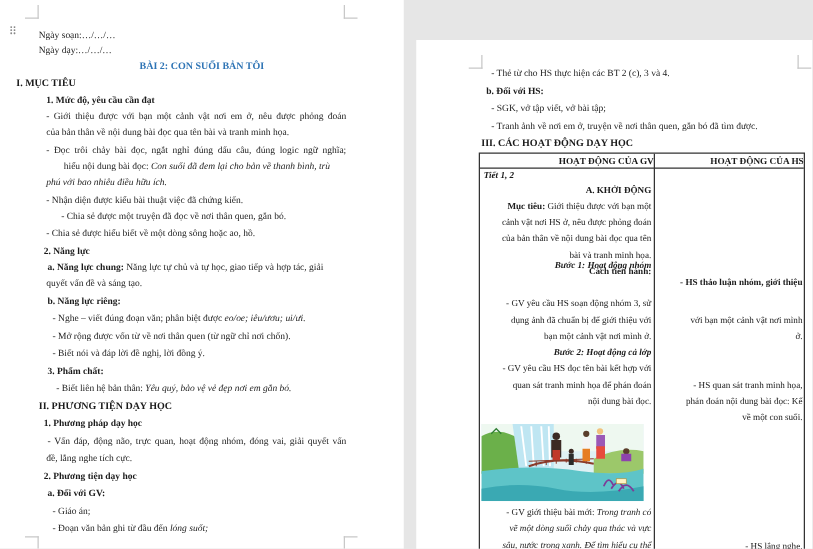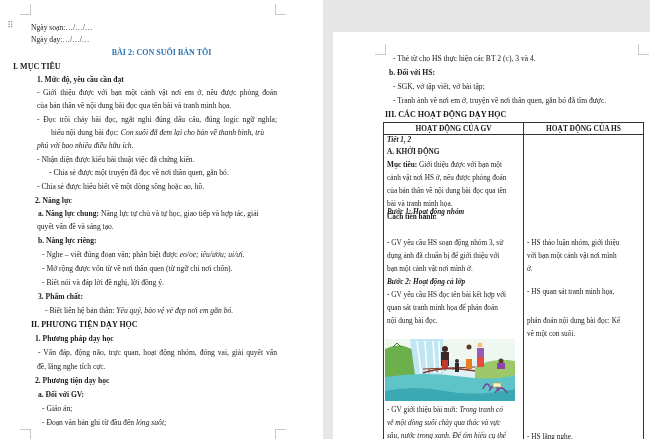--- a/index.html
+++ b/index.html
@@ -31,22 +31,22 @@
   .h1 { font-weight:bold; font-size:8px; }
   .just { text-align:justify; text-align-last:justify; white-space:normal; }
 
   
   .tbl {
     position:absolute; left:50px; top:90px; width:261px; height:350px;
     border:1px solid #333; box-sizing:border-box;
   }
   .tbl .vdiv { position:absolute; left:139px; top:0; bottom:0; border-left:1px solid #333; }
   .tbl .hdiv { position:absolute; left:0; right:0; top:11px; border-top:1px solid #333; }
-  .tbl .hcell { position:absolute; top:0; height:11px; font-size:7.4px; line-height:11px; font-weight:bold; text-align:center; }
-  .cell-line { position:absolute; font-size:7.3px; line-height:10.5px; white-space:nowrap; }
+  .tbl .hcell { position:absolute; top:0; height:11px; font-size:7.4px; line-height:11px; font-weight:bold; text-align:right; }
+  .cell-line { position:absolute; font-size:7.3px; line-height:10.5px; white-space:nowrap;text-align:right; }
   .gv { left:3px; width:134px; }
   .hs { left:143px; width:115px; }
   .illustration {
     position:absolute; left:1px; top:216px; width:130px; height:62px; overflow:hidden;
   }
 </style>
 </head>
 <body>
 
 <div class="page" id="page-left">
@@ -171,21 +171,21 @@
       </svg>
     </div>
 
     <div class="cell-line gv" style="top:282px;">
       <span>- GV giới thiệu bài mới: </span><span class="i">Trong tranh có</span>
     </div>
     <div class="cell-line i gv" style="top:295px;">vẽ một dòng suối chảy qua thác và vực</div>
     <div class="cell-line i gv" style="top:308px;">sâu, nước trong xanh. Để tìm hiểu cụ thể</div>
     <div class="cell-line i gv" style="top:321px;">về con suối này, chúng ta cùng đi vào bài</div>
 
-    <div class="cell-line hs" style="top:115px;">- HS thảo luận nhóm, giới thiệu</div>
+    <div class="cell-line hs" style="top:98px;font-weight:bold;">- HS thảo luận nhóm, giới thiệu</div>
     <div class="cell-line hs" style="top:128px;">với bạn một cảnh vật nơi mình</div>
     <div class="cell-line hs" style="top:141px;">ở.</div>
-    <div class="cell-line hs" style="top:164px;">- HS quan sát tranh minh họa,</div>
+    <div class="cell-line hs" style="top:180px;">- HS quan sát tranh minh họa,</div>
     <div class="cell-line hs" style="top:193px;">phán đoán nội dung bài đọc: Kể</div>
     <div class="cell-line hs" style="top:206px;">về một con suối.</div>
     <div class="cell-line hs" style="top:309px;">- HS lắng nghe.</div>
   </div>
 </div>
 
 </body></html>

